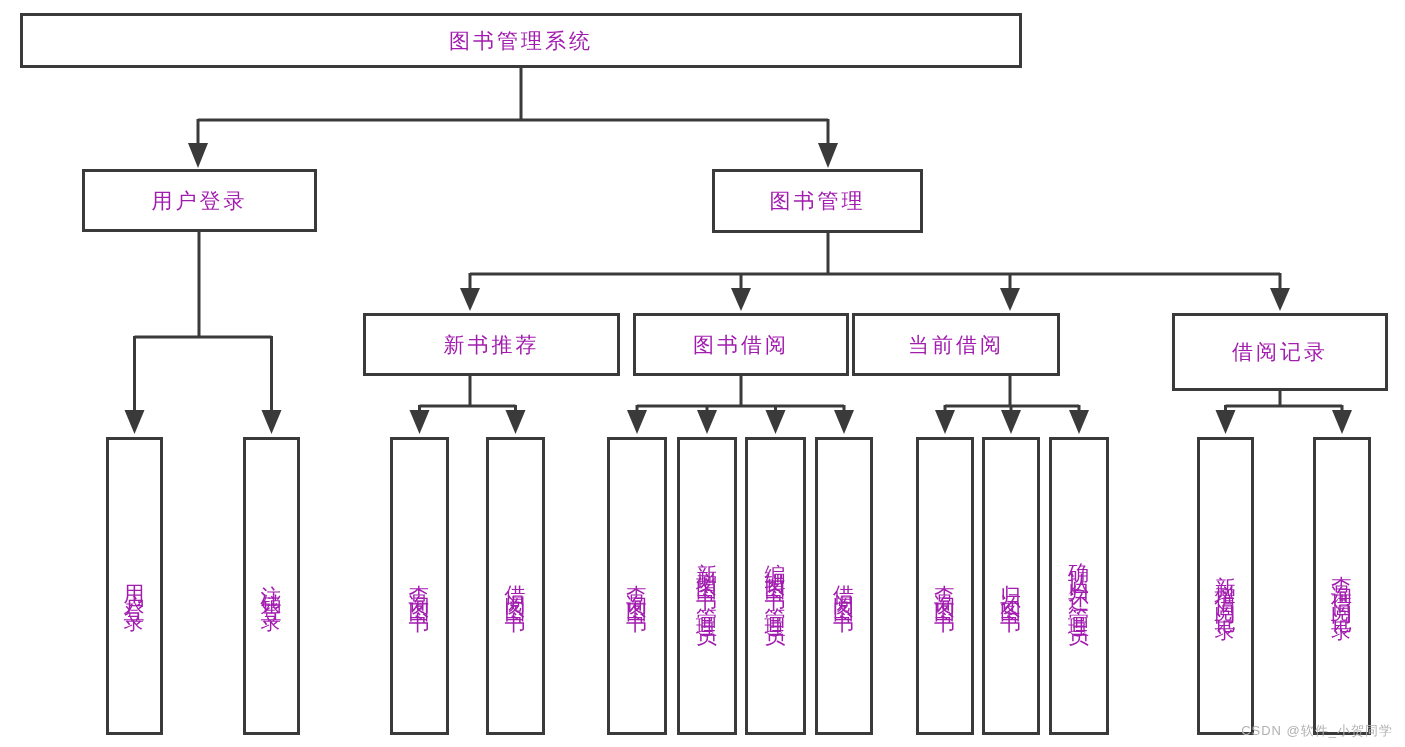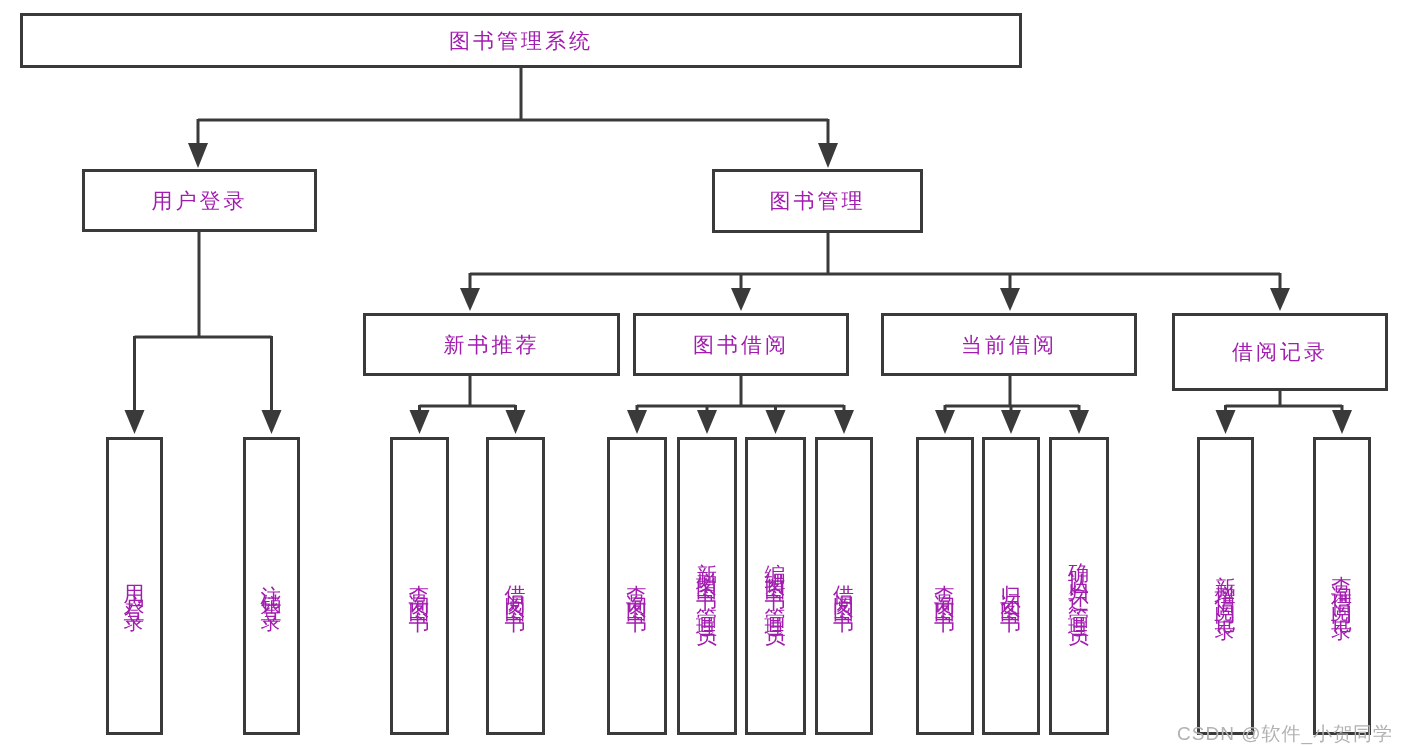--- a/index.html
+++ b/index.html
@@ -26,22 +26,22 @@
     white-space: nowrap;
   }
   .box.v {
     writing-mode: vertical-rl;
     letter-spacing: 9px;
     line-height: 1;
   }
   .watermark {
     position: absolute;
     right: 12px;
-    bottom: 0;
-    font-size: 19px;
+    bottom: 7px;
+    font-size: 13px;
     color: #b2b2b2;
     letter-spacing: 1px;
   }
 </style>
 </head>
 <body>
 
 <div class="canvas">
 
   <svg class="wires" viewBox="0 0 1405 747" xmlns="http://www.w3.org/2000/svg">
@@ -91,21 +91,21 @@
     </g>
   </svg>
 
   <div class="box" style="left:20px; top:13px; width:1002px; height:55px;">图书管理系统</div>
 
   <div class="box" style="left:82px; top:169px; width:235px; height:63px;">用户登录</div>
   <div class="box" style="left:712px; top:169px; width:211px; height:64px;text-align:center;">图书管理</div>
 
   <div class="box" style="left:363px; top:313px; width:257px; height:63px;">新书推荐</div>
   <div class="box" style="left:633px; top:313px; width:216px; height:63px;">图书借阅</div>
-  <div class="box" style="left:881px; top:313px; width:256px; height:63px;text-align:right;">当前借阅</div>
+  <div class="box" style="left:852px; top:313px; width:208px; height:63px;text-align:right;">当前借阅</div>
   <div class="box" style="left:1172px; top:313px; width:216px; height:78px;">借阅记录</div>
 
   <div class="box v" style="left:106px; top:437px; width:57px; height:298px;">用户登录</div>
   <div class="box v" style="left:243px; top:437px; width:57px; height:298px;">注销登录</div>
 
   <div class="box v" style="left:390px; top:437px; width:59px; height:298px;">查询图书</div>
   <div class="box v" style="left:486px; top:437px; width:59px; height:298px;">借阅图书</div>
 
   <div class="box v" style="left:607px; top:437px; width:60px; height:298px;">查询图书</div>
   <div class="box v" style="left:677px; top:437px; width:60px; height:298px;">新增图书（管理员）</div>

